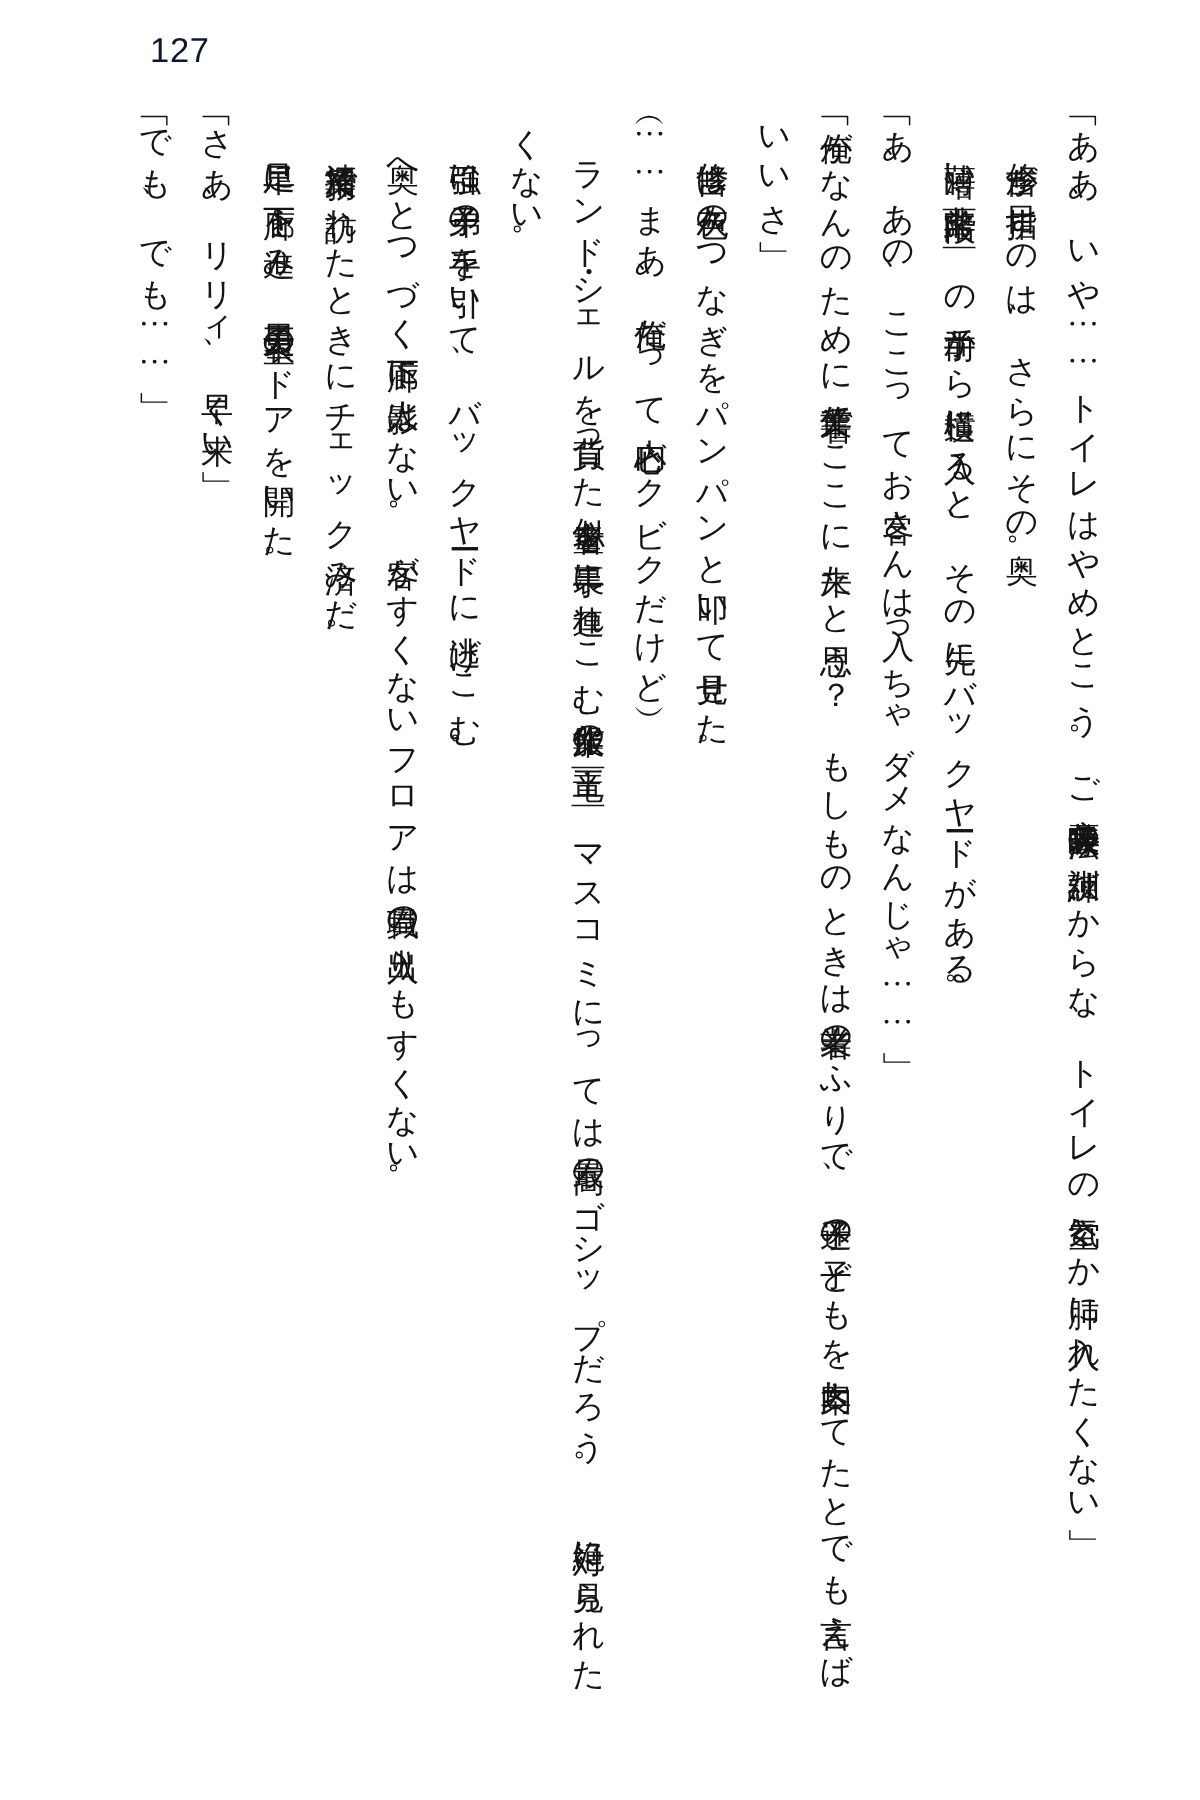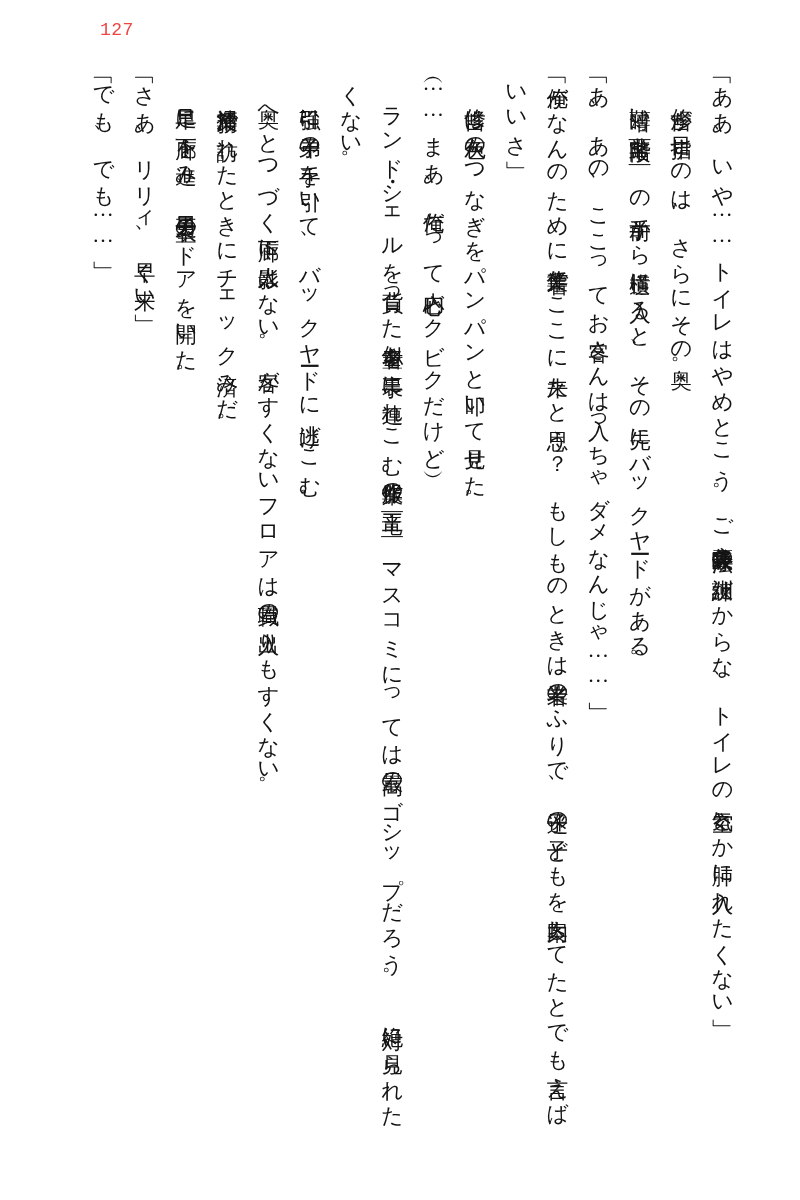--- a/index.html
+++ b/index.html
@@ -17,24 +17,24 @@
   }
   .page {
     position: absolute;
     inset: 0;
     background: #ffffff;
   }
   .page-number {
     position: absolute;
     top: 20px;
     left: 100px;
-    font-size: 18px;
-    font-family: Liberation Mono, monospace;
+    font-size: 23px;
+    font-family: Liberation Sans, sans-serif;
     letter-spacing: 0.5px;
-    color: #ef4444;
+    color: #0f172a;
   }
   
   .vtext {
     position: absolute;
     top: 70px;
     right: 58px;
     left: 56px;
     bottom: 70px;
     writing-mode: vertical-rl;
     -webkit-writing-mode: vertical-rl;

